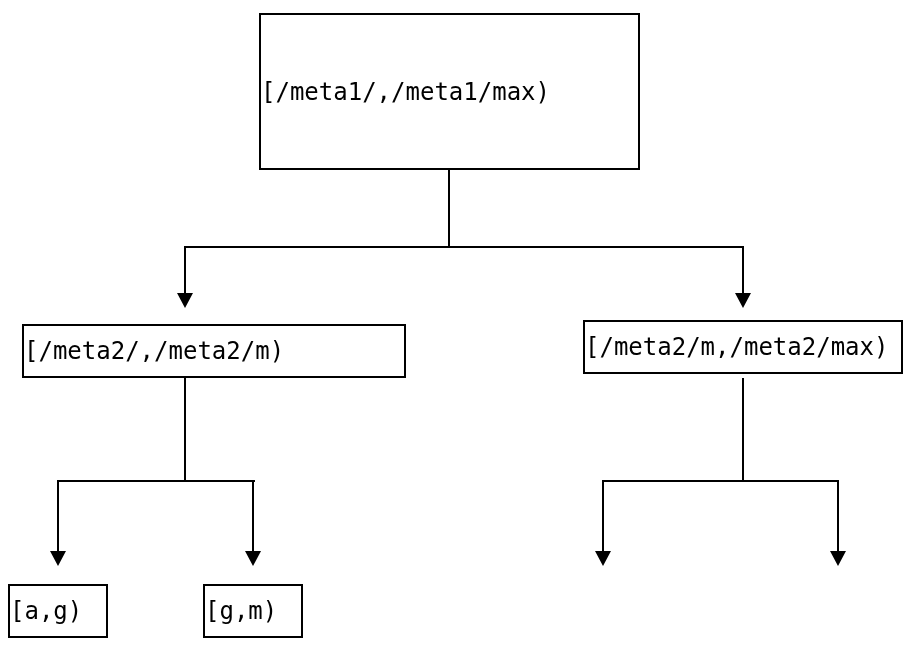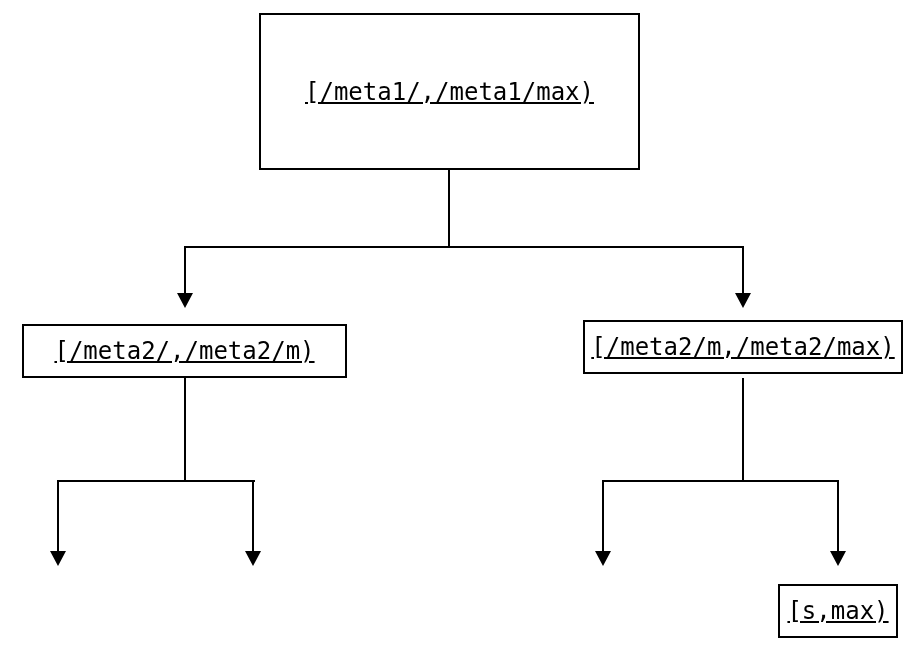--- a/index.html
+++ b/index.html
@@ -16,43 +16,41 @@
     color: var(--text, #000000);
     overflow: hidden;
   }
   .node {
     position: absolute;
     box-sizing: border-box;
     border: 2px solid var(--line, #000000);
     background: var(--background, #ffffff);
     display: flex;
     align-items: center;
-    justify-content: center;
-    text-decoration: underline;
   }
   .node-label {
     font-size: 24px;
     line-height: 1;
     white-space: pre;
   }
   .line {
     position: absolute;
     background: var(--line, #000000);
   }
   .arr {
     position: absolute;
     width: 0;
     height: 0;
     border-left: 8px solid transparent;
     border-right: 8px solid transparent;
     border-top: 15px solid var(--line, #000000);
   }
   
   .n-root { left: 259px; top: 13px;  width: 381px; height: 157px; }
-  .n-l    { left: 22px;  top: 324px; width: 325px; height: 54px; }
+  .n-l    { left: 22px;  top: 324px; width: 384px; height: 54px; }
   .n-r    { left: 583px; top: 320px; width: 320px; height: 54px; }
   .n-ll   { left: 8px;   top: 584px; width: 100px; height: 54px; }
   .n-lr   { left: 203px; top: 584px; width: 100px; height: 54px; }
   .n-rl   { left: 553px; top: 584px; width: 100px; height: 54px; }
   .n-rr   { left: 778px; top: 584px; width: 120px; height: 54px; }
   
   .e1-stem  { left: 448px; top: 170px; width: 2px;   height: 78px; }
   .e1-bar   { left: 184px; top: 246px; width: 560px; height: 2px; }
   .e1-dropl { left: 184px; top: 246px; width: 2px;   height: 48px; }
   .e1-dropr { left: 742px; top: 246px; width: 2px;   height: 48px; }
@@ -83,26 +81,29 @@
   </div>
 
   <div class="node n-l">
     <span class="node-label">[/meta2/,/meta2/m)</span>
   </div>
 
   <div class="node n-r">
     <span class="node-label">[/meta2/m,/meta2/max)</span>
   </div>
 
+  <div class="node n-ll">
+    <span class="node-label">[a,g)</span>
+  </div>
+
+  <div class="node n-lr">
+    <span class="node-label">[g,m)</span>
+  </div>
 
 
-
-  <div class="node n-rr">
-    <span class="node-label">[s,max)</span>
-  </div>
 
   <div class="line e1-stem"></div>
   <div class="line e1-bar"></div>
   <div class="line e1-dropl"></div>
   <div class="line e1-dropr"></div>
   <div class="arr  e1-arrl"></div>
   <div class="arr  e1-arrr"></div>
 
   <div class="line e2l-stem"></div>
   <div class="line e2l-bar"></div>

